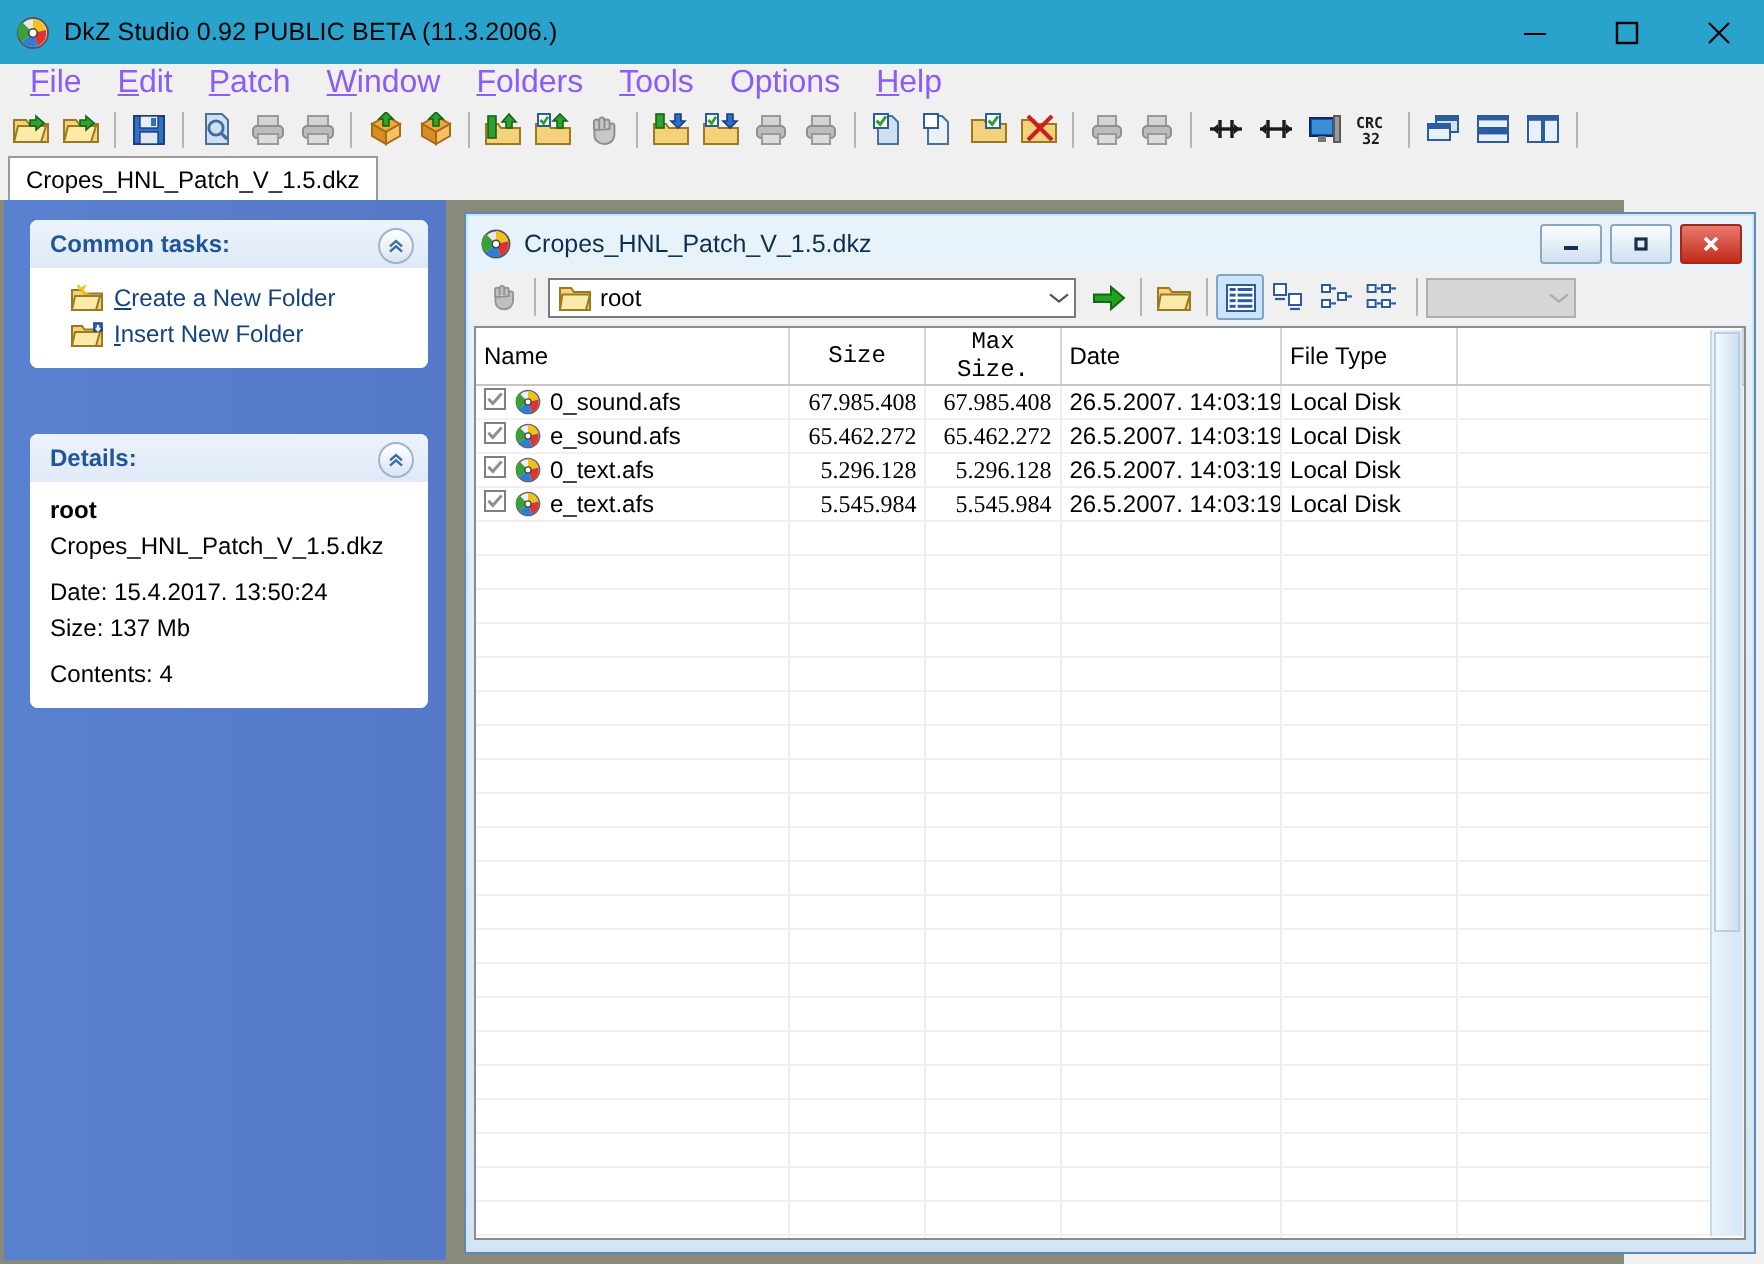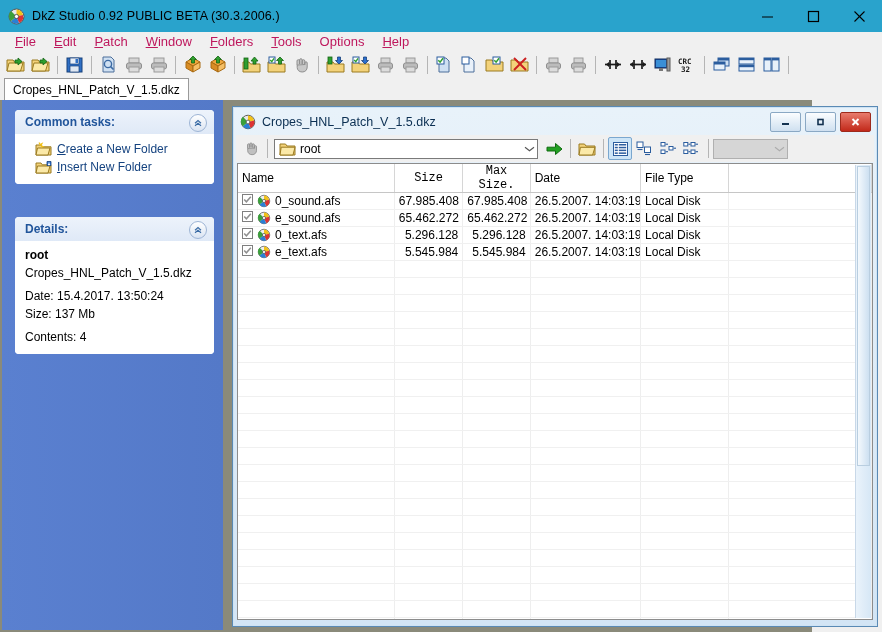--- a/index.html
+++ b/index.html
@@ -22,21 +22,21 @@
   .titlebar .tb-title{font-size:12.5px;color:#000;letter-spacing:0.1px;}
   .tb-btns{margin-left:auto;display:flex;height:32px;}
   .tb-btn{width:46px;height:32px;display:flex;align-items:center;justify-content:center;color:#000;font-size:13px;}
   .tb-btn svg{display:block;}
 
   
   .menubar{
     position:absolute;left:0;top:32px;width:882px;height:19px;
     background:#f0f0f0;display:flex;align-items:center;padding-left:6px;
   }
-  .menu-item{padding:2px 9px;font-size:13px;color:#be185d;}
+  .menu-item{padding:2px 9px;font-size:16px;color:#8b5cf6;}
   .menu-item u{text-decoration:underline;}
 
   
   .toolbar{
     position:absolute;left:0;top:51px;width:882px;height:27px;
     background:#f0f0f0;display:flex;align-items:center;padding-left:3px;
     border-bottom:1px solid #d8d8d8;
   }
   .tbtn{width:25px;height:24px;display:flex;align-items:center;justify-content:center;flex:0 0 auto;}
   .tbsep{width:1px;height:18px;background:#b5b5b5;margin:0 4px;flex:0 0 auto;}
@@ -146,21 +146,21 @@
     height:17px;font-weight:normal;font-size:12px;color:#000;
     background:#ffffff;border-right:1px solid #d6d6d6;border-bottom:1px solid #c6c6c6;
     padding:0 4px;text-align:left;box-sizing:border-box;
   }
   table.lv th.r{text-align:center;font-family:Liberation Mono, monospace;}
   table.lv td{
     height:17px;font-size:12px;color:#000;padding:0 4px;
     border-right:1px solid #eeeeee;border-bottom:1px solid #f0f0f0;box-sizing:border-box;
     white-space:nowrap;overflow:hidden;
   }
-  table.lv td.r{text-align:right;}
+  table.lv td.r{text-align:right;font-family:Liberation Serif, serif;}
   .namecell{display:flex;}
   .cbx{
     width:11px;height:11px;border:1px solid #7f7f7f;background:#fff;margin-right:4px;
     flex:0 0 auto;position:relative;box-sizing:border-box;
   }
   .cbx svg{position:absolute;left:0px;top:0px;}
   .fileic{width:14px;height:14px;margin-right:4px;flex:0 0 auto;}
   .emptyrow td{border-right:1px solid #eeeeee;border-bottom:1px solid #f0f0f0;height:17px;}
 
   .vscroll{
@@ -180,21 +180,21 @@
     <span class="tb-icon">
       <svg width="17" height="17" viewBox="0 0 17 17">
         <circle cx="8.5" cy="8.5" r="7.5" fill="#e8e8e8" stroke="#555" stroke-width="1"></circle>
         <path d="M8.5 1.5 A7 7 0 0 1 15 7 L8.5 8.5 Z" fill="#f2c21a"></path>
         <path d="M15 7 A7 7 0 0 1 11 15 L8.5 8.5 Z" fill="#d33"></path>
         <path d="M11 15 A7 7 0 0 1 3 13 L8.5 8.5 Z" fill="#2a7fd4"></path>
         <path d="M3 13 A7 7 0 0 1 3 3 L8.5 8.5 Z" fill="#3aa03a"></path>
         <circle cx="8.5" cy="8.5" r="2.1" fill="#fff" stroke="#444" stroke-width=".8"></circle>
       </svg>
     </span>
-    <span class="tb-title">DkZ Studio 0.92 PUBLIC BETA (30.3.2006.)</span>
+    <span class="tb-title">DkZ Studio 0.92 PUBLIC BETA (11.3.2006.)</span>
     <div class="tb-btns">
       <div class="tb-btn">
         <svg width="13" height="13">
             <line x1="1" y1="7" x2="12" y2="7" stroke="#000" stroke-width="1"></line>
           </svg>
       </div>
       <div class="tb-btn">
         <svg width="13" height="13">
             <rect x="1.5" y="1.5" width="10" height="10" fill="none" stroke="#000" stroke-width="1.2"></rect>
           </svg>

